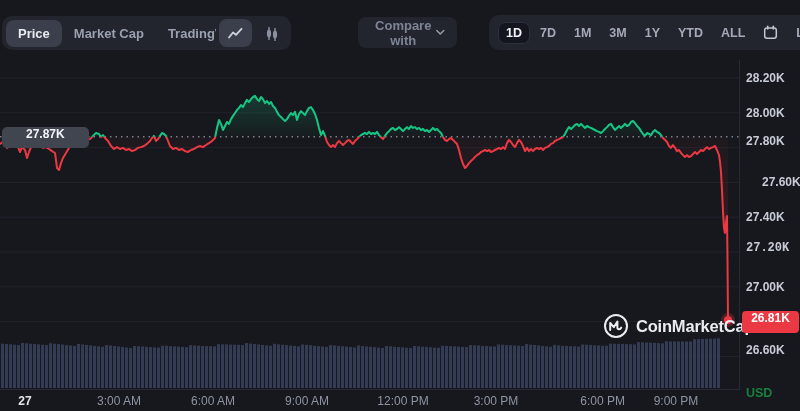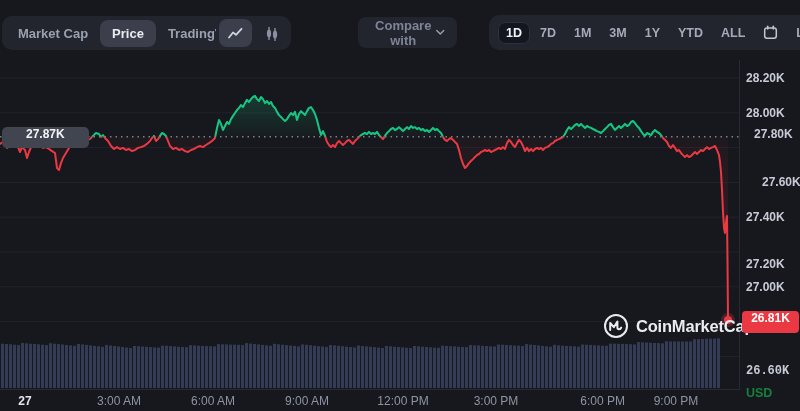--- a/index.html
+++ b/index.html
@@ -67,22 +67,22 @@
     color:#eaecf2;z-index:2;
   }
   .watermark span{font:700 16.5px "Liberation Sans",sans-serif;letter-spacing:-0.2px;}
 </style>
 </head>
 <body>
 
 <div class="app">
 
   <div class="group tabs-group" id="viewTabs">
+      <button class="tab sel">Price</button>
       <button class="tab">Market Cap</button>
-      <button class="tab sel">Price</button>
       <button class="tab">TradingView</button>
     </div>
 
   <div class="group type-group">
     <button class="icon-btn sel">
       <svg width="15" height="13" viewBox="0 0 15 13">
         <polyline points="1,10.5 5,5.5 8,7.8 13.5,1.8" fill="none" stroke="#cfd3dc" stroke-width="1.8" stroke-linecap="round" stroke-linejoin="round"></polyline>
       </svg>
     </button>
     <button class="icon-btn">
@@ -342,26 +342,26 @@
       <circle cx="728" cy="260.0" r="4" fill="#ea3943"></circle>
     </svg>
 
   <div class="open-badge">27.87K</div>
 
   <div class="last-badge">26.81K</div>
 
   <div id="yAxis">
       <div class="ylab" style="top: 70px;">28.20K</div>
       <div class="ylab" style="top: 104.8px;">28.00K</div>
-      <div class="ylab" style="top: 126px; margin-left: 8px;">27.80K</div>
+      <div class="ylab" style="top: 133px;">27.80K</div>
       <div class="ylab" style="top: 174.4px; margin-left: 16px;">27.60K</div>
       <div class="ylab" style="top: 209.2px;">27.40K</div>
-      <div class="ylab" style="top: 256px;">27.20K</div>
+      <div class="ylab" style="top: 240px; font-family: Liberation Mono, monospace;">27.20K</div>
       <div class="ylab" style="top: 278.8px;">27.00K</div>
-      <div class="ylab" style="top: 363px; font-family: Liberation Mono, monospace;">26.60K</div>
+      <div class="ylab" style="top: 342px;">26.60K</div>
     </div>
 
   <div id="xAxis">
       <div class="xlab em" style="left: 25px;">27</div>
       <div class="xlab" style="left: 119px;">3:00 AM</div>
       <div class="xlab" style="left: 213px;">6:00 AM</div>
       <div class="xlab" style="left: 307px;">9:00 AM</div>
       <div class="xlab" style="left: 403px;">12:00 PM</div>
       <div class="xlab" style="left: 496px;">3:00 PM</div>
       <div class="xlab" style="left: 590px; text-align: right;">6:00 PM</div>

